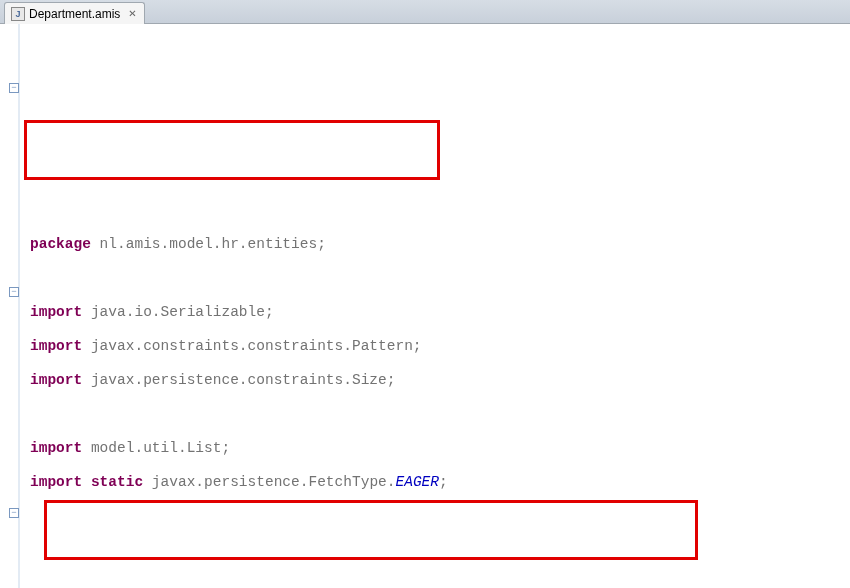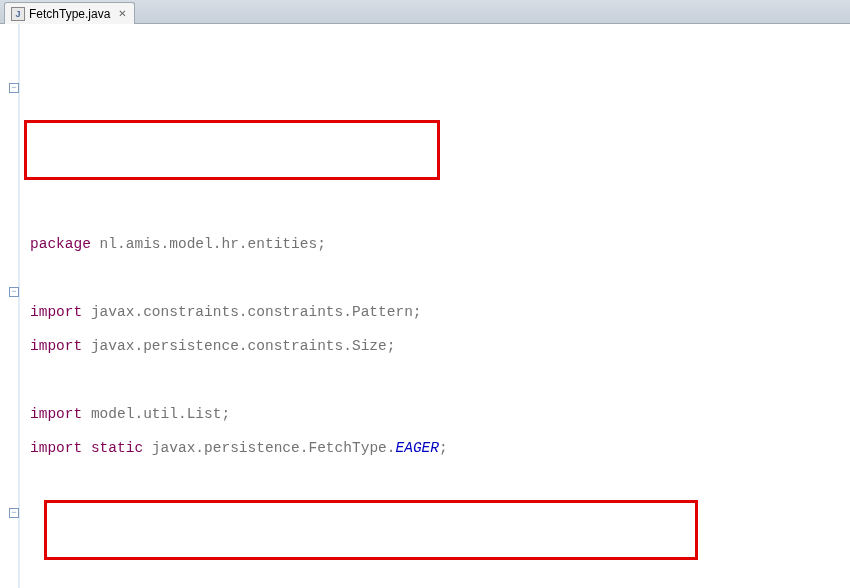--- a/index.html
+++ b/index.html
@@ -83,55 +83,56 @@
     width: 10px;
     height: 10px;
     border: 1px solid #7a98c0;
     background: #fff;
     font-size: 9px;
     line-height: 8px;
     text-align: center;
     color: #7a98c0;
     z-index: 6;
   }
-  .kw { color: #7f0055; font-weight: normal; margin-top: 15px; }
+  .kw { color: #7f0055; font-weight: bold; margin-top: 15px; }
   .plain { color: #737373; }
   .static-it { font-style: italic; color: #0000c0; }
   .redbox {
     position: absolute;
     border: 3px solid #e10000;
     pointer-events: none;
     z-index: 10;
   }
   .line { height: 17px; }
 </style>
 </head>
 <body>
 
 <div class="tab-bar">
   <div class="tab">
     <span class="tab-icon">J</span>
-    <span>FetchType.java</span>
+    <span>Department.amis</span>
     <span class="tab-close">✕</span>
   </div>
 </div>
 
 <div class="editor">
   <div class="gutter"></div>
 
   <div class="fold" style="top:59px">−</div>
   <div class="fold" style="top:263px">−</div>
   <div class="fold" style="top:484px">−</div>
 
   <div class="redbox" style="left:24px; top:96px; width:416px; height:60px;"></div>
   <div class="redbox" style="left:44px; top:476px; width:654px; height:60px;"></div>
 
   <div class="code-col">
 <div class="line"><span class="kw">package</span><span class="plain"> nl.amis.model.hr.entities;</span></div>
 <div class="line"></div>
+<div class="line"><span class="kw">import</span><span class="plain"> java.io.Serializable;</span></div>
 <div class="line"><span class="kw">import</span><span class="plain"> javax.constraints.constraints.Pattern;</span></div>
 <div class="line"><span class="kw">import</span><span class="plain"> javax.persistence.constraints.Size;</span></div>
 <div class="line"></div>
 <div class="line"><span class="kw">import</span><span class="plain"> model.util.List;</span></div>
 <div class="line"><span class="kw">import</span><span class="plain"> </span><span class="kw">static</span><span class="plain"> javax.persistence.FetchType.</span><span class="static-it">EAGER</span><span class="plain">;</span></div>
 <div class="line"></div>
 
 
 
 

